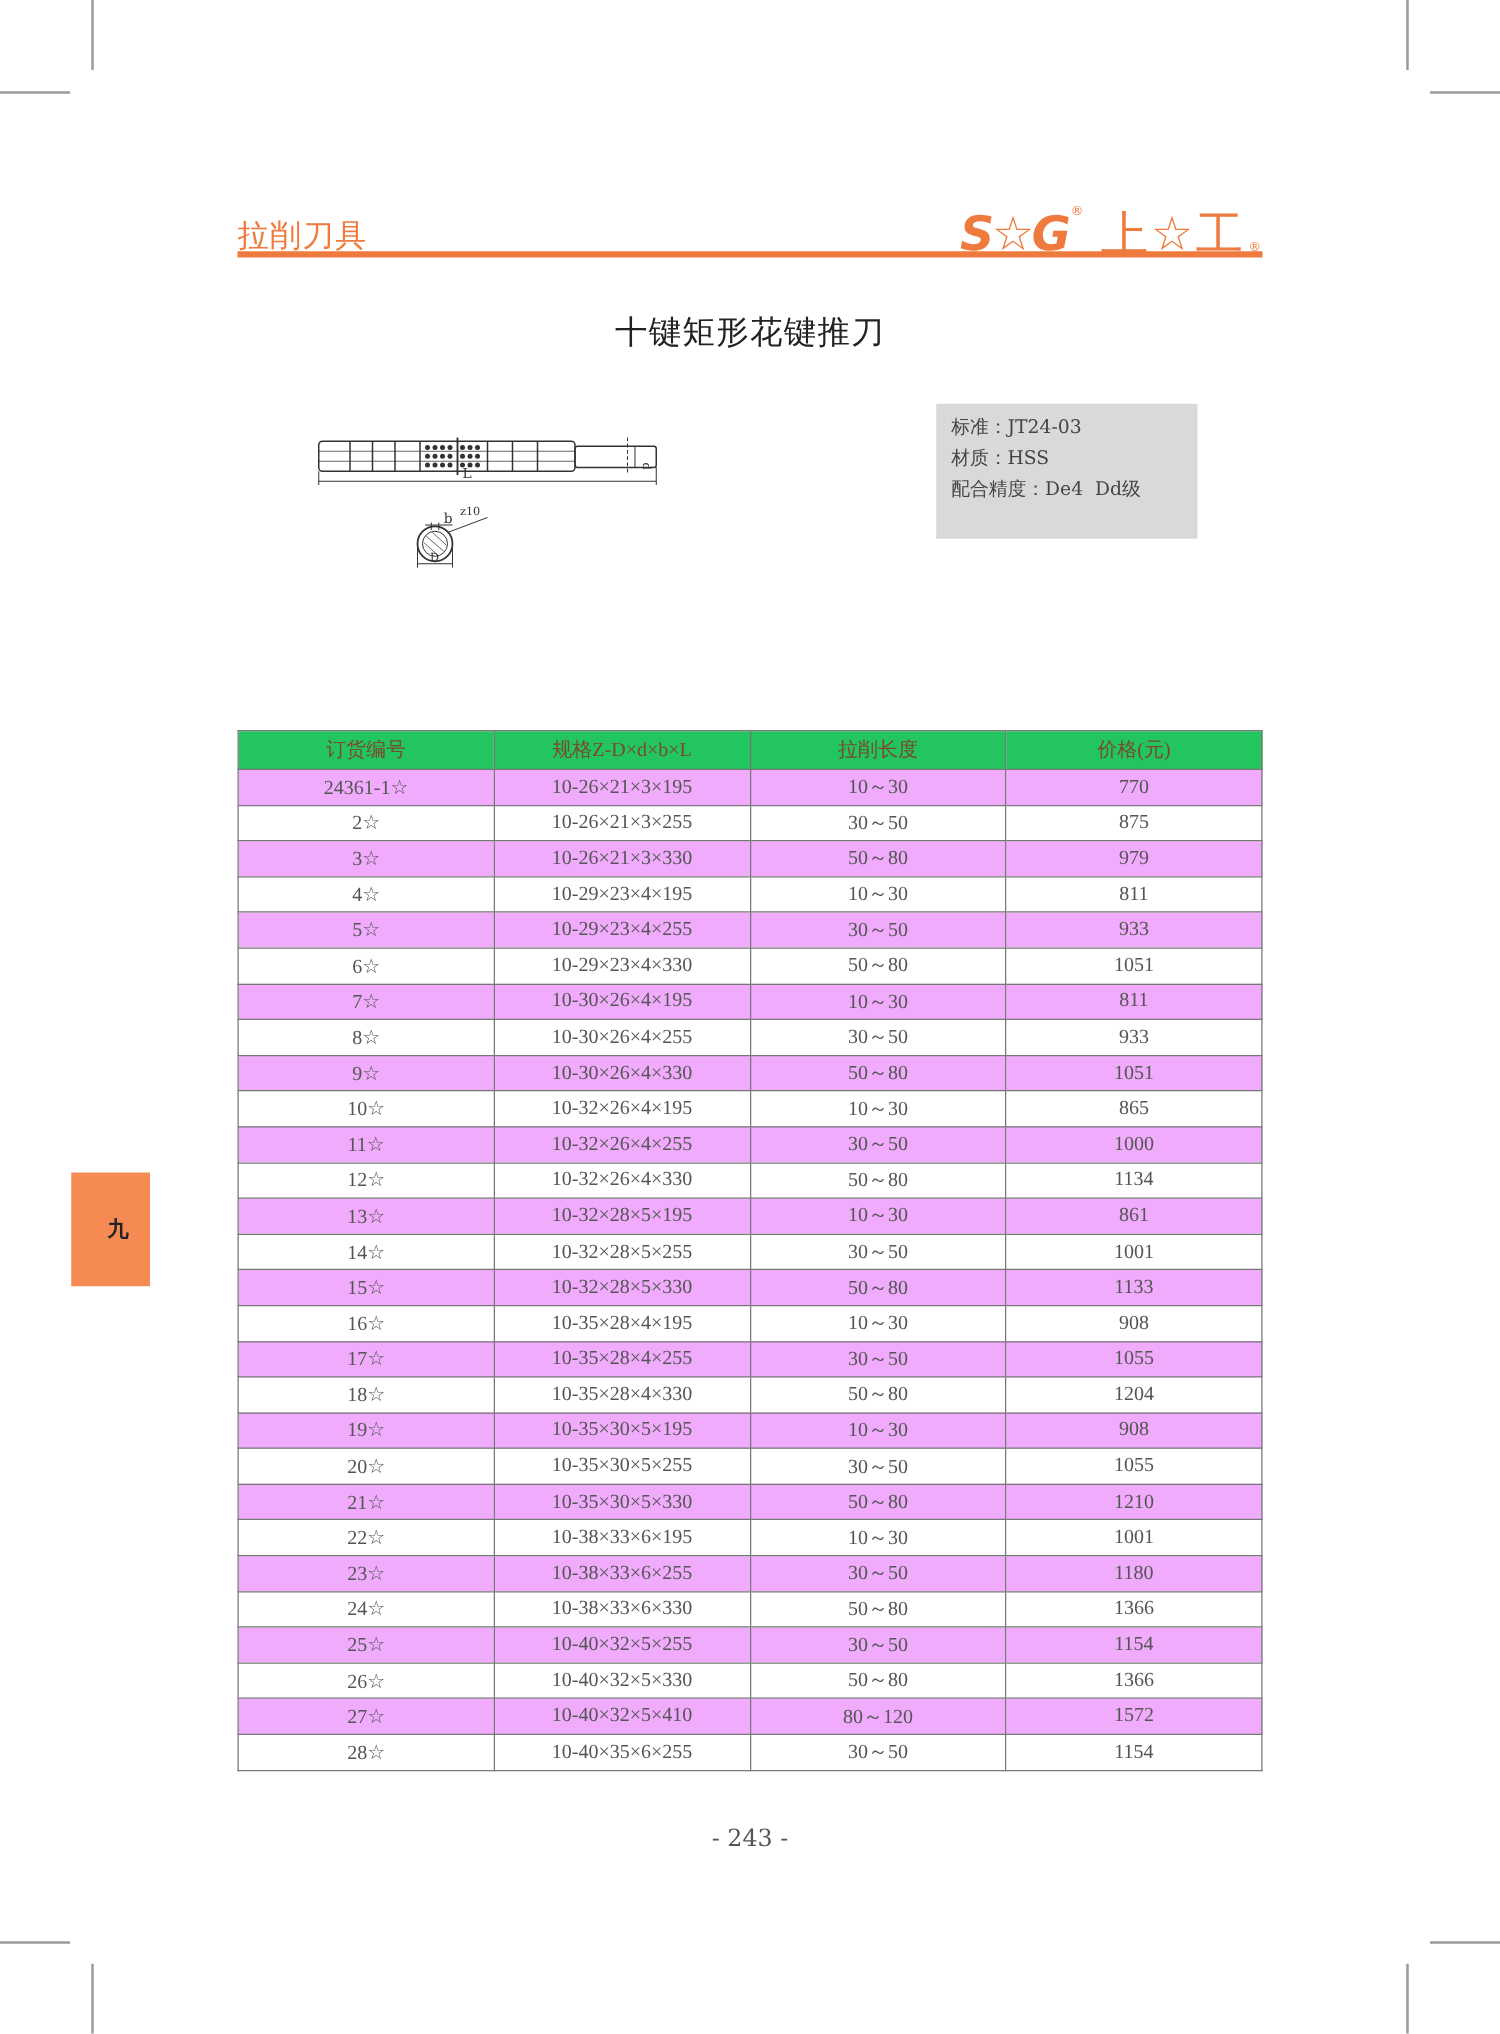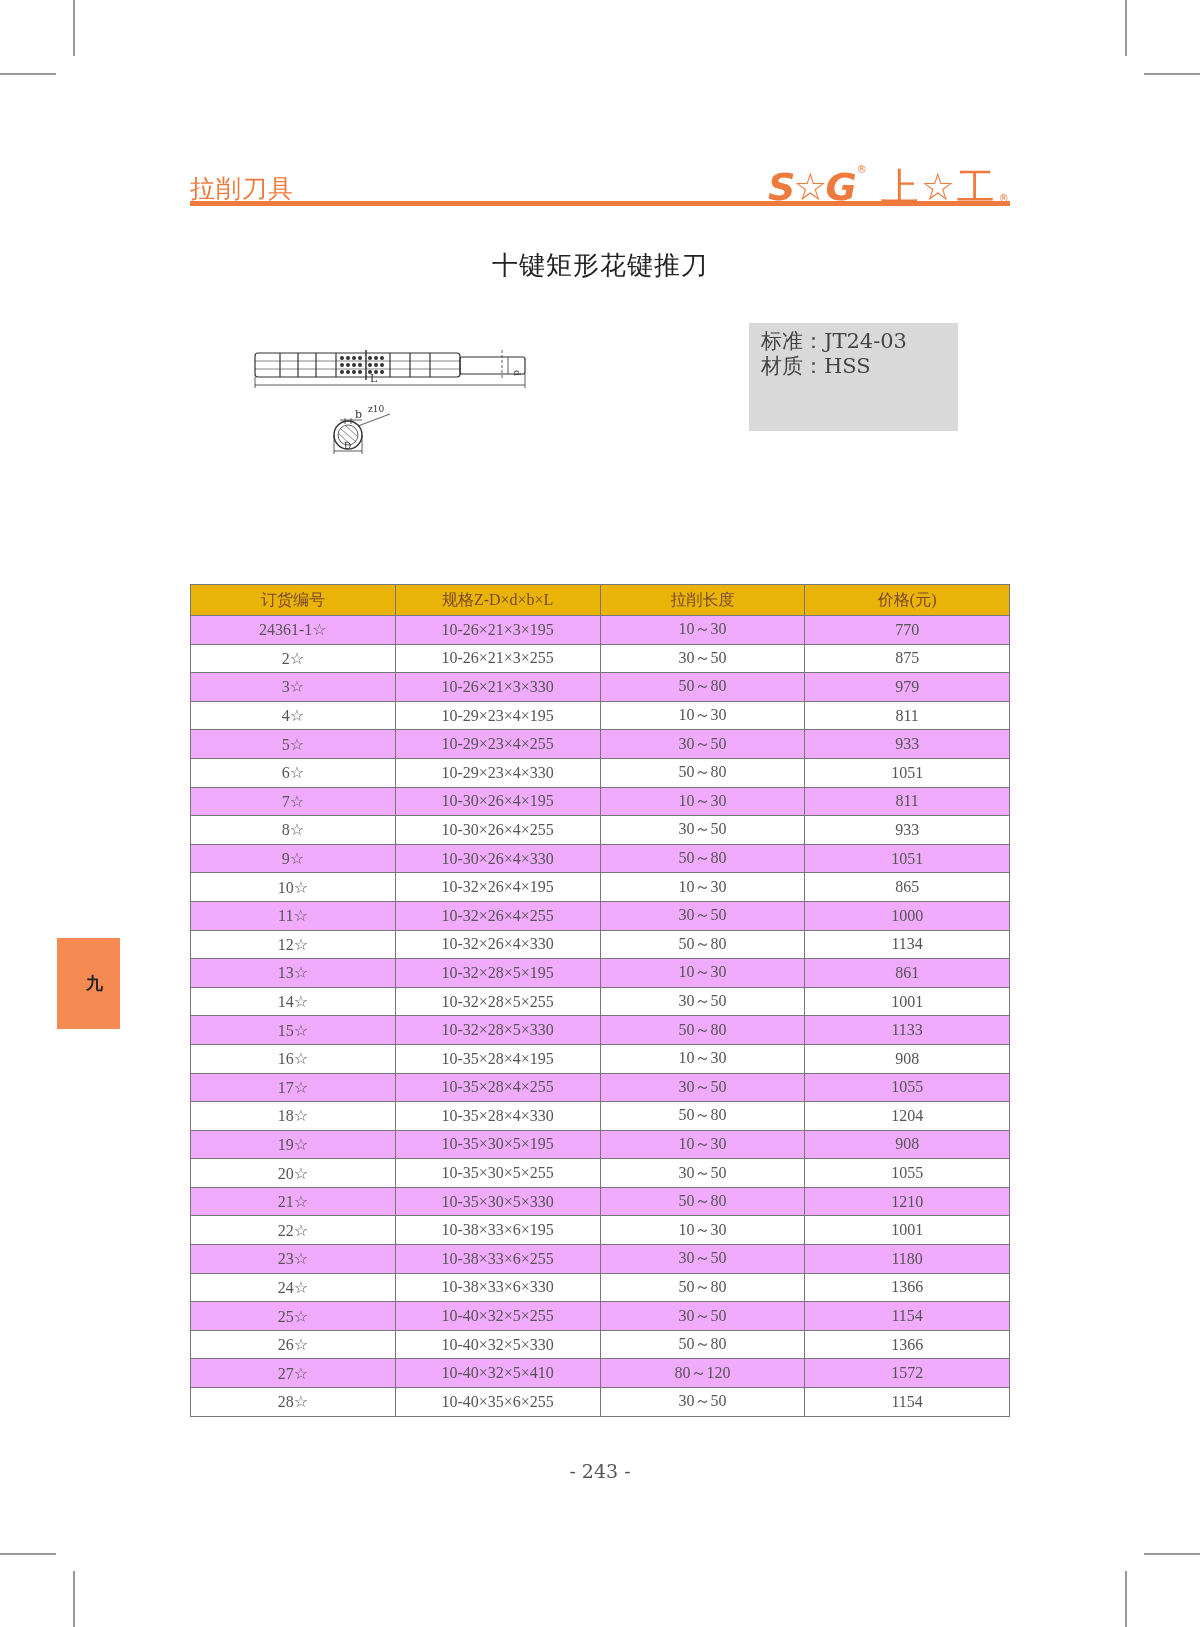--- a/index.html
+++ b/index.html
@@ -21,30 +21,30 @@
   .logo .reg2 { font-size:10px; color:#ee7b3d; margin-left:2px; margin-bottom:2px; }
 
   .page-title { position:absolute; left:0; width:1200px; top:248px; text-align:center;
                 font-size:26px; color:#222; letter-spacing:1px; }
 
   
   .drawing { position:absolute; left:240px; top:330px; width:300px; height:150px; }
 
   
   .spec-box { position:absolute; left:749px; top:323px; width:209px; height:108px; background:#d9d9d9;
-              font-family:"DejaVu Serif", serif; font-size:21px; color:#444; padding:6px 12px;
+              font-family:"DejaVu Serif", serif; font-size:15px; color:#444; padding:6px 12px;
               box-sizing:border-box; line-height:25px; }
 
   .unit { position:absolute; right:191px; top:556px; font-family:"DejaVu Serif", serif;
           font-size:18px; color:#444;margin-top:48px; }
 
   
   table.spec { position:absolute; left:190px; top:584px; width:820px; border-collapse:collapse;
                font-family:"Liberation Serif", serif; font-size:16px; color:#555; }
-  table.spec th { background:#eab308; color:#7a4a2a; font-weight:normal; height:28px;
+  table.spec th { background:#22c55e; color:#7a4a2a; font-weight:normal; height:28px;
                   border:1px solid #777; font-size:16px; }
   table.spec td { height:27.6px; text-align:center; border:1px solid #777; padding:0; }
   table.spec tr.odd td { background:#f0abfc; }
   table.spec tr.even td { background:#ffffff; }
   table.spec col { width:25%; }
 
   
   .side-tab { position:absolute; left:57px; top:938px; width:63px; height:91px; background:#f58a52;
               display:flex; align-items:center; justify-content:center; }
   .side-tab span { font-size:17px; font-weight:bold; color:#222; margin-left:12px; }
@@ -148,20 +148,23 @@
   </g>
 </svg>
 
 <div class="spec-box">
   <div>
     <span>标准：</span><span>JT24-03</span>
   </div>
   <div>
     <span>材质：</span><span>HSS</span>
   </div>
+  <div>
+    <span>配合精度：</span><span style="white-space:pre">De4  Dd级</span>
+  </div>
 </div>
 
 <div class="unit">单位：mm</div>
 
 <table class="spec">
   <colgroup>
       <col>
       <col>
       <col>
       <col>

